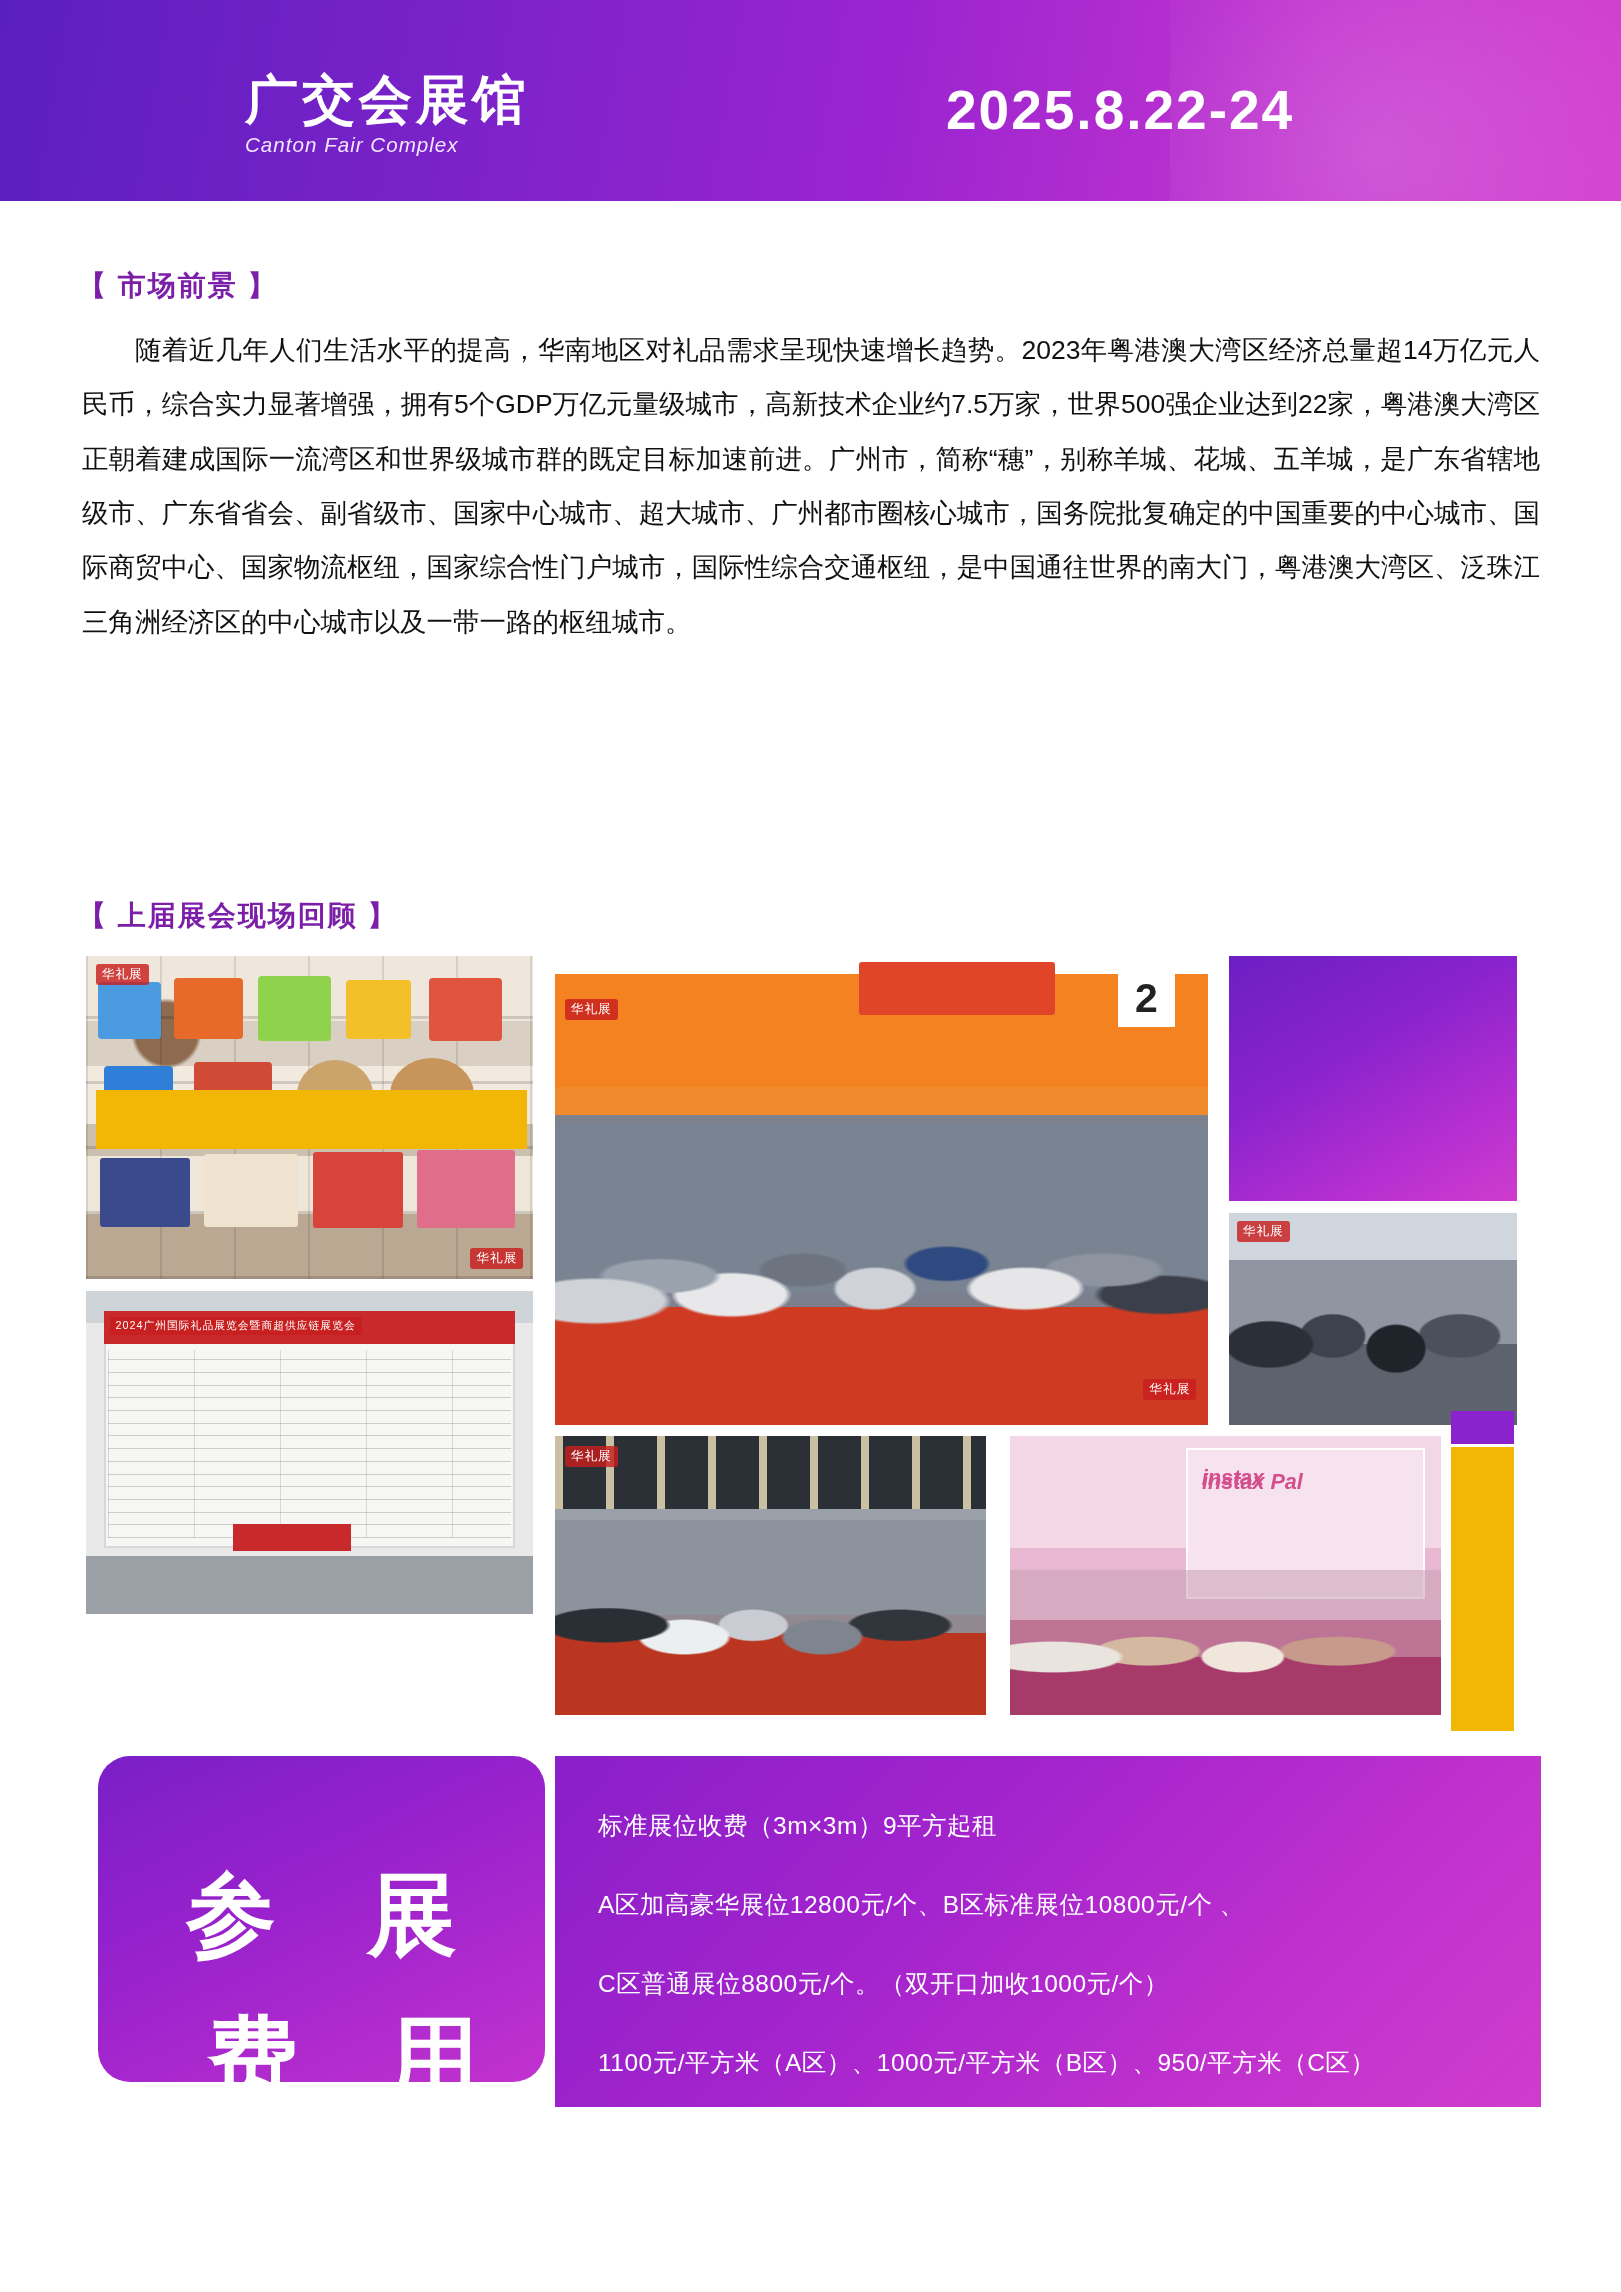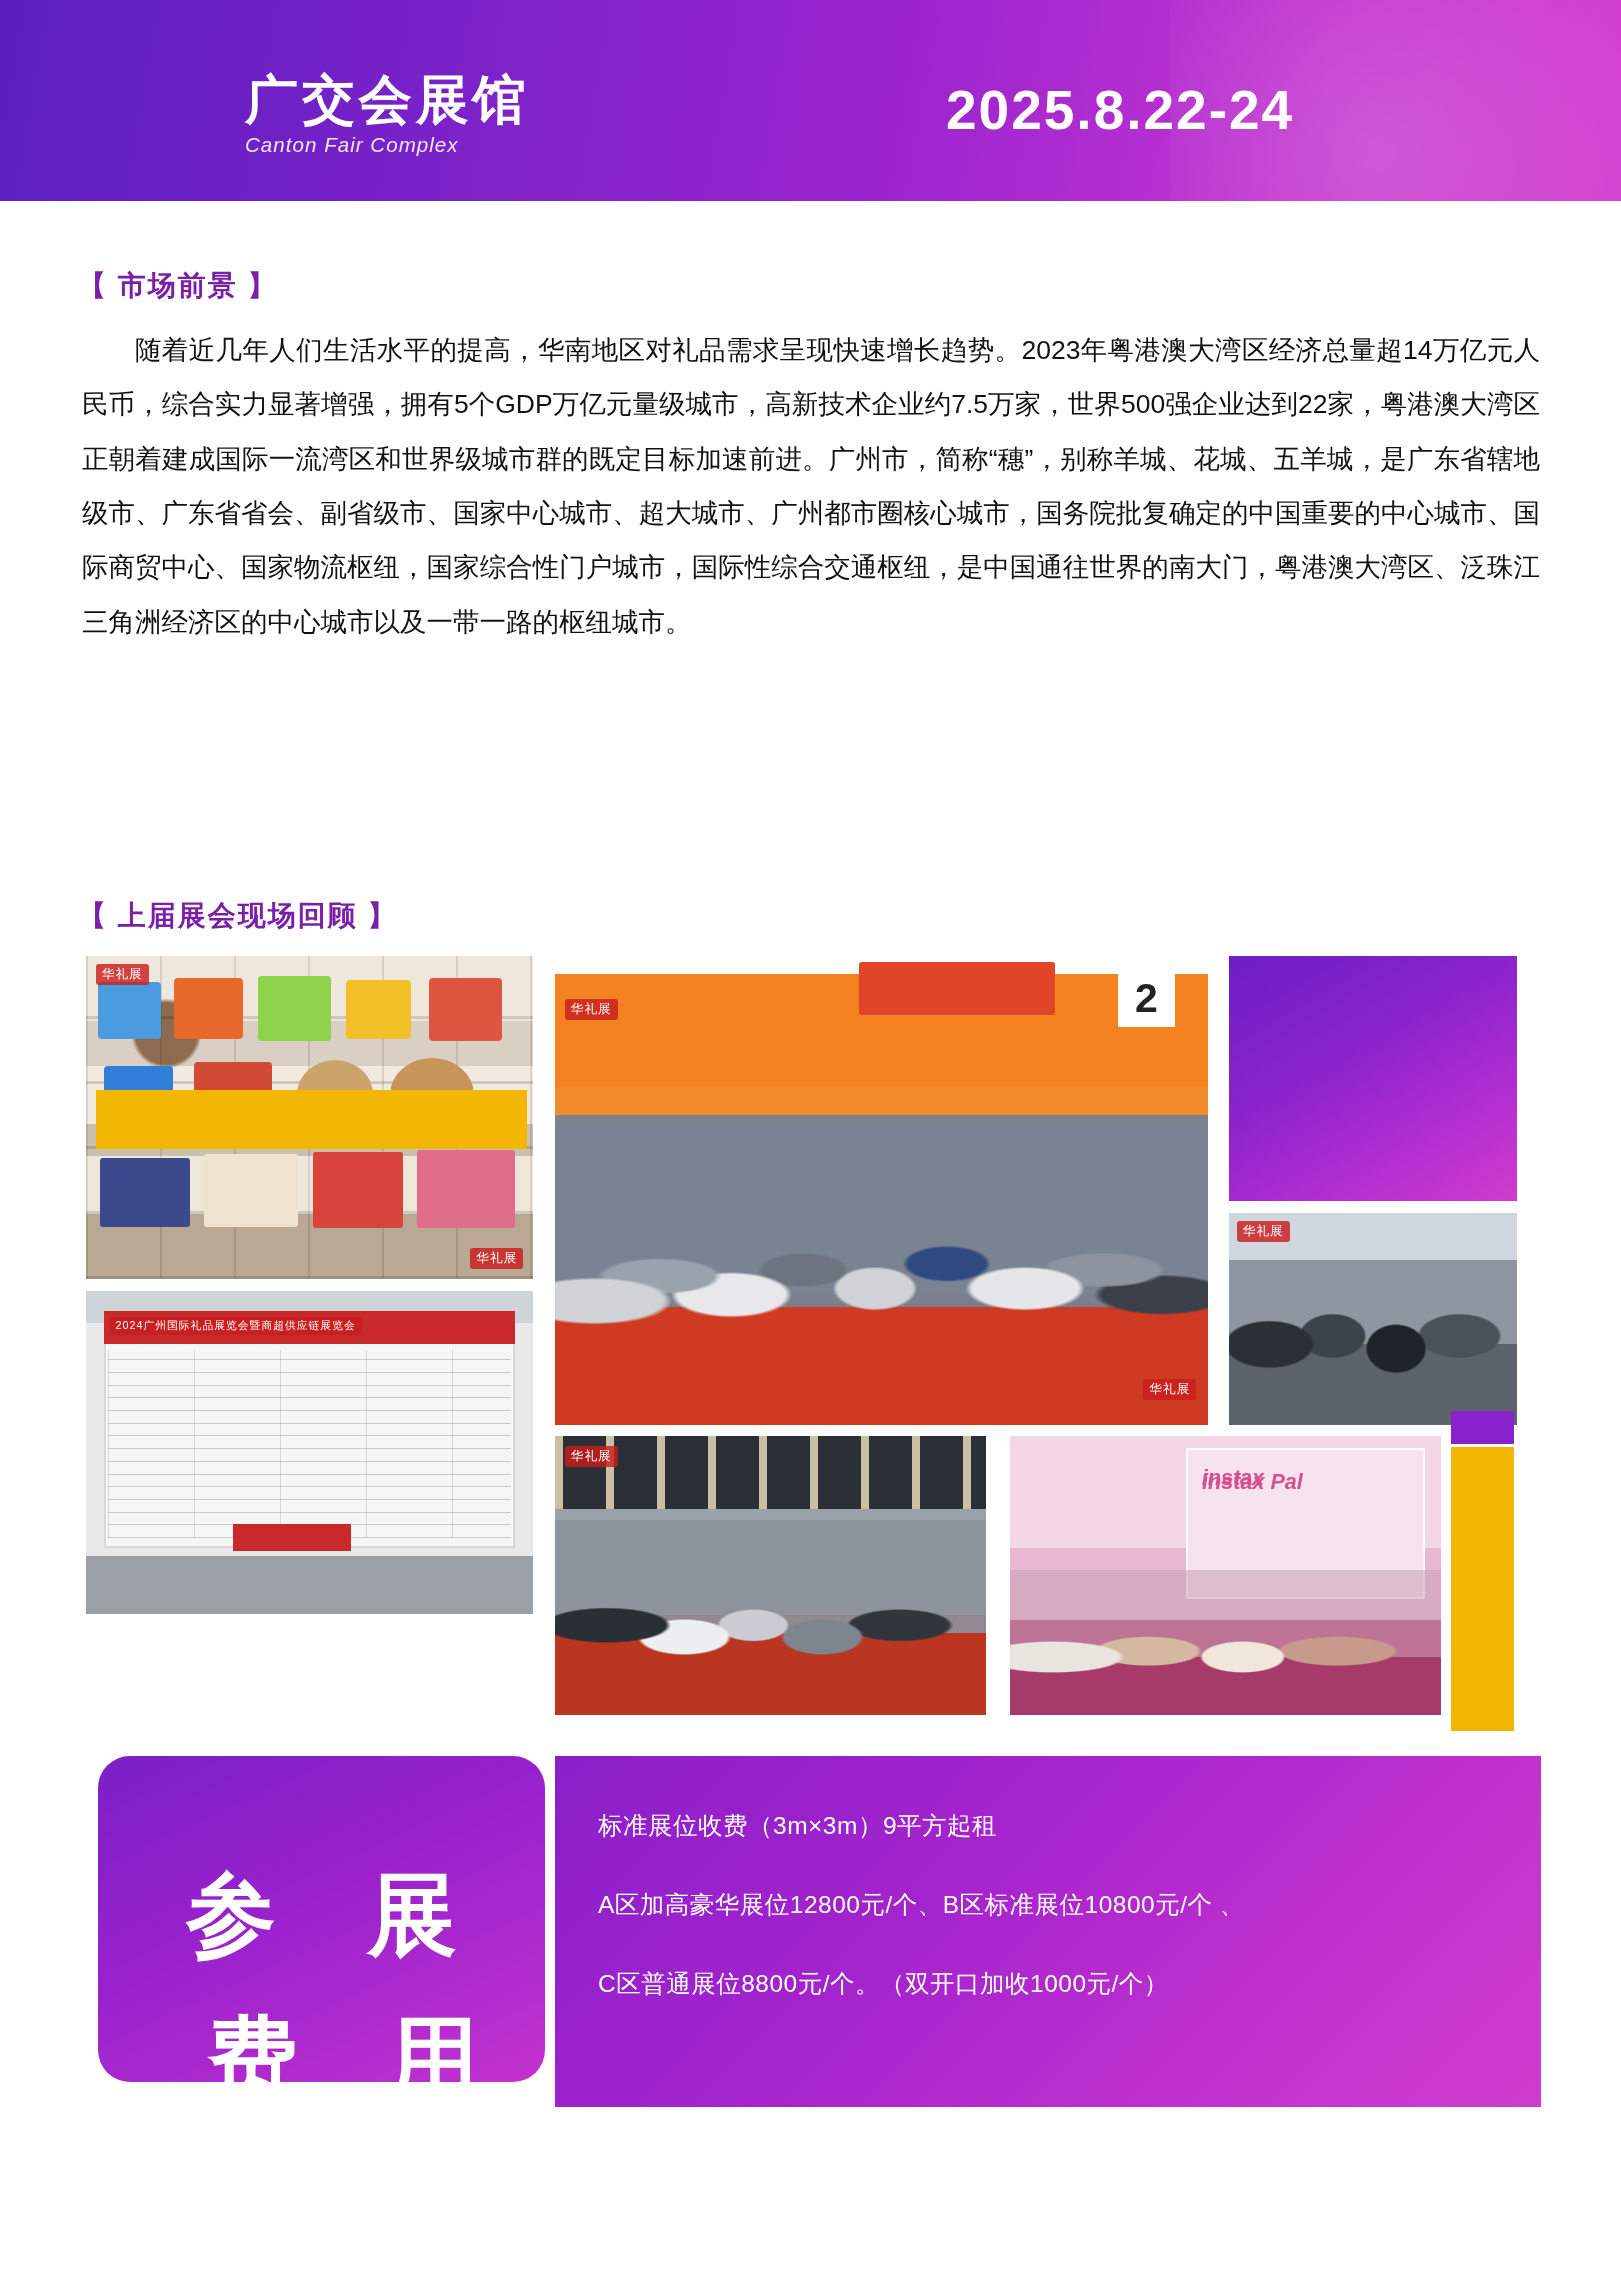--- a/index.html
+++ b/index.html
@@ -387,18 +387,19 @@
   <div class="fee-left">
     <div class="big r1">参 展</div>
     <div class="big r2">费 用</div>
   </div>
 
   <div class="fee-right">
     <ul>
       <li>标准展位收费（3m×3m）9平方起租</li>
       <li>A区加高豪华展位12800元/个、B区标准展位10800元/个 、</li>
       <li>C区普通展位8800元/个。（双开口加收1000元/个）</li>
+      <li>1100元/平方米（A区）、1000元/平方米（B区）、950/平方米（C区）</li>
     </ul>
   </div>
 
   <div class="footer-space"></div>
 </div>
 
 
 </body></html>

